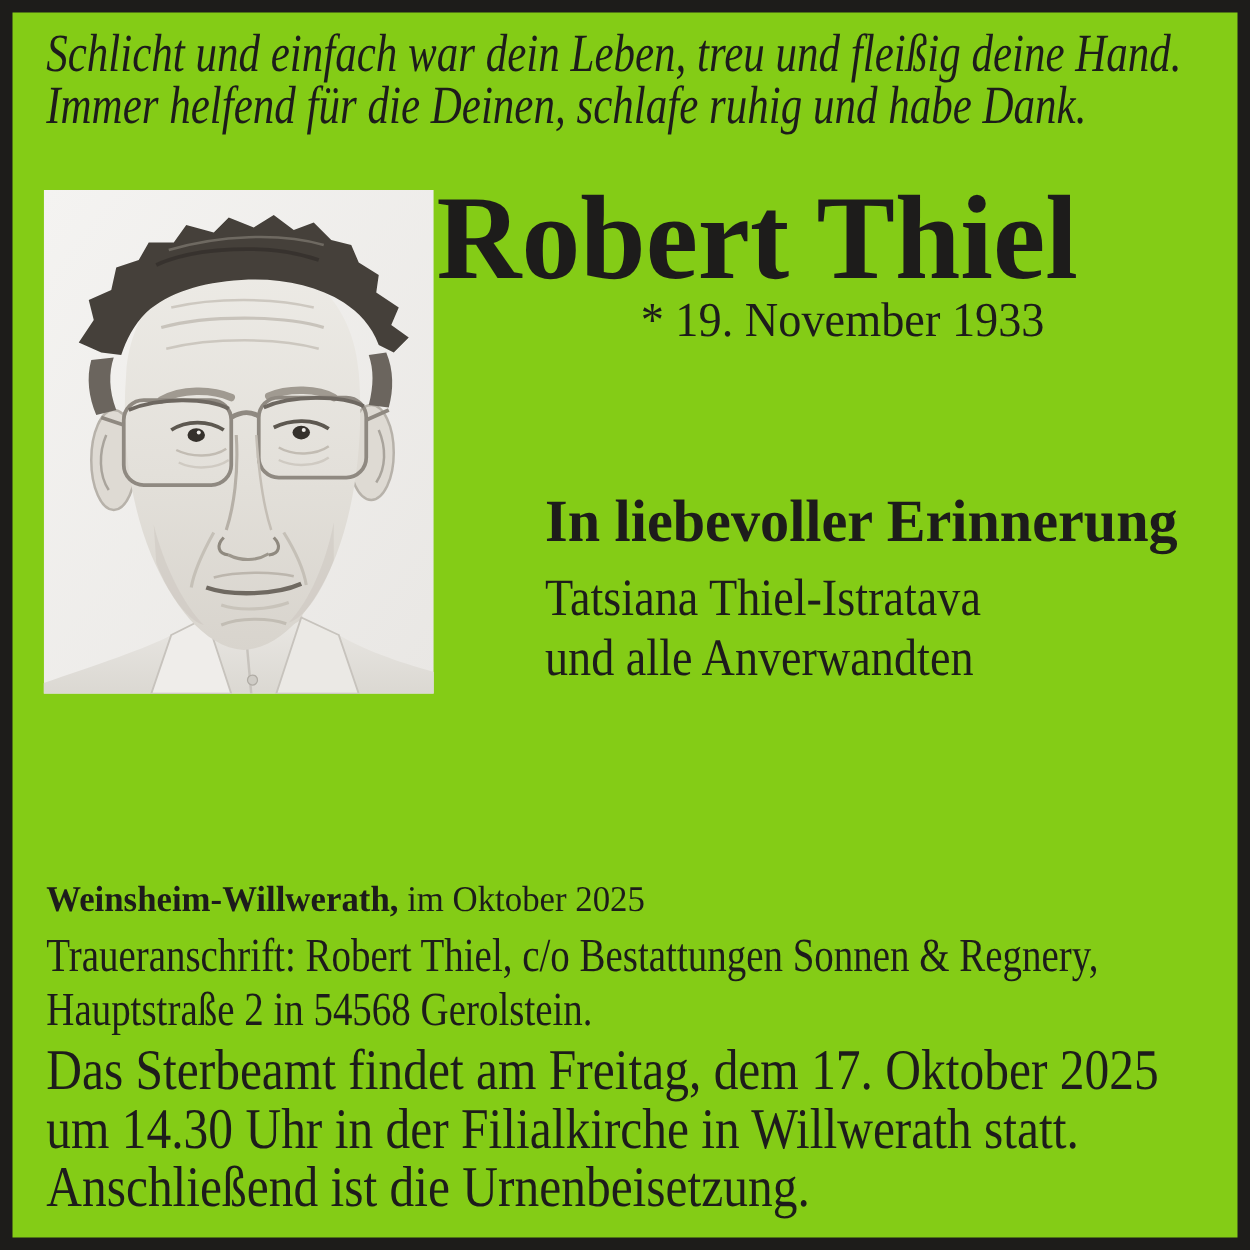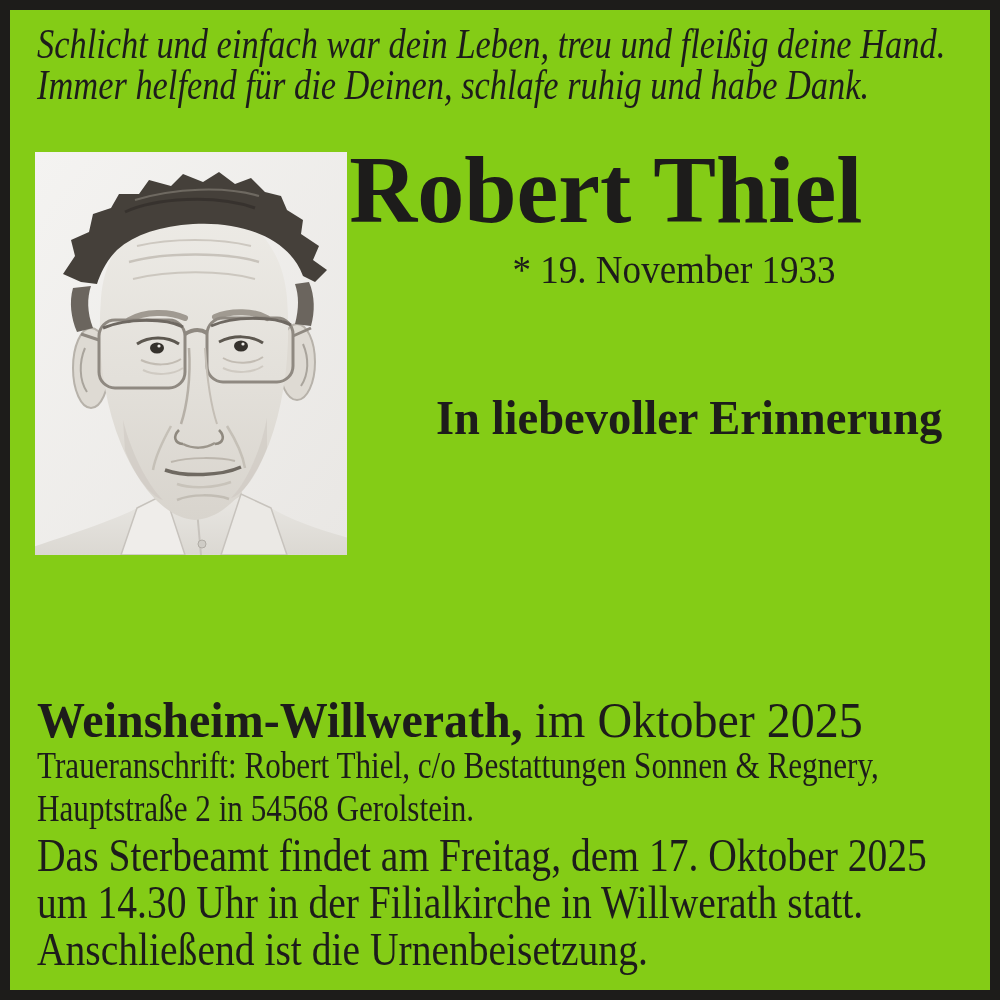--- a/index.html
+++ b/index.html
@@ -11,31 +11,31 @@
   .abs { position:absolute; }
   .cond { display:inline-block; white-space:nowrap; transform-origin:0 50%; }
 
   #epitaph { left:37px; top:23px; font-style:italic; font-size:43px; line-height:41px; }
   #epitaph .cond { transform:scaleX(0.80); }
 
   #name-wrap { left:344px; top:142px; width:632px; 
                font-size:96px; line-height:96px; font-weight:bold; }
   #name-wrap .cond { transform:scaleX(0.98); transform-origin:50% 50%; }
 
-  #dates { left:358px; top:247px; width:632px; text-align:center;
+  #dates { left:358px; top:234px; width:632px; text-align:center;
            font-size:39px; line-height:45px; }
   #dates .cond { transform:scaleX(0.95); transform-origin:50% 50%; }
 
   #memorial-heading { left:436px; top:397px; font-size:48px; line-height:42px; font-weight:bold; }
   #memorial-heading .cond { transform:scaleX(0.97); }
 
   #mourners { left:436px; top:455px; font-size:42px; line-height:48px; }
   #mourners .cond { transform:scaleX(0.88); }
 
-  #place-date { left:37px; top:698px; font-size:50px; line-height:45px; }
+  #place-date { left:37px; top:698px; font-size:29px; line-height:45px; }
   #place-date .cond { transform:scaleX(0.96); }
   #place-date .bold { font-weight:bold; }
 
   #address { left:37px; top:744px; font-size:38px; line-height:43px; }
   #address .cond { transform:scaleX(0.82); }
 
   #service { left:37px; top:832px; font-size:46px; line-height:47px; }
   #service .cond { transform:scaleX(0.86); }
 
   #photo { left:35px; top:152px; width:312px; height:403px; }
@@ -144,20 +144,22 @@
 
   <div id="dates" class="abs">
     <div><span class="cond">* 19. November 1933</span></div>
   </div>
 
   <div id="memorial-heading" class="abs">
     <span class="cond">In liebevoller Erinnerung</span>
   </div>
 
   <div id="mourners" class="abs">
+    <div><span class="cond">Tatsiana Thiel-Istratava</span></div>
+    <div><span class="cond">und alle Anverwandten</span></div>
   </div>
 
   <div id="place-date" class="abs">
     <span class="cond"><span class="bold">Weinsheim-Willwerath,</span> <span>im Oktober 2025</span></span>
   </div>
 
   <div id="address" class="abs">
     <div><span class="cond">Traueranschrift: Robert Thiel, c/o Bestattungen Sonnen &amp; Regnery,</span></div>
     <div><span class="cond">Hauptstraße 2 in 54568 Gerolstein.</span></div>
   </div>

